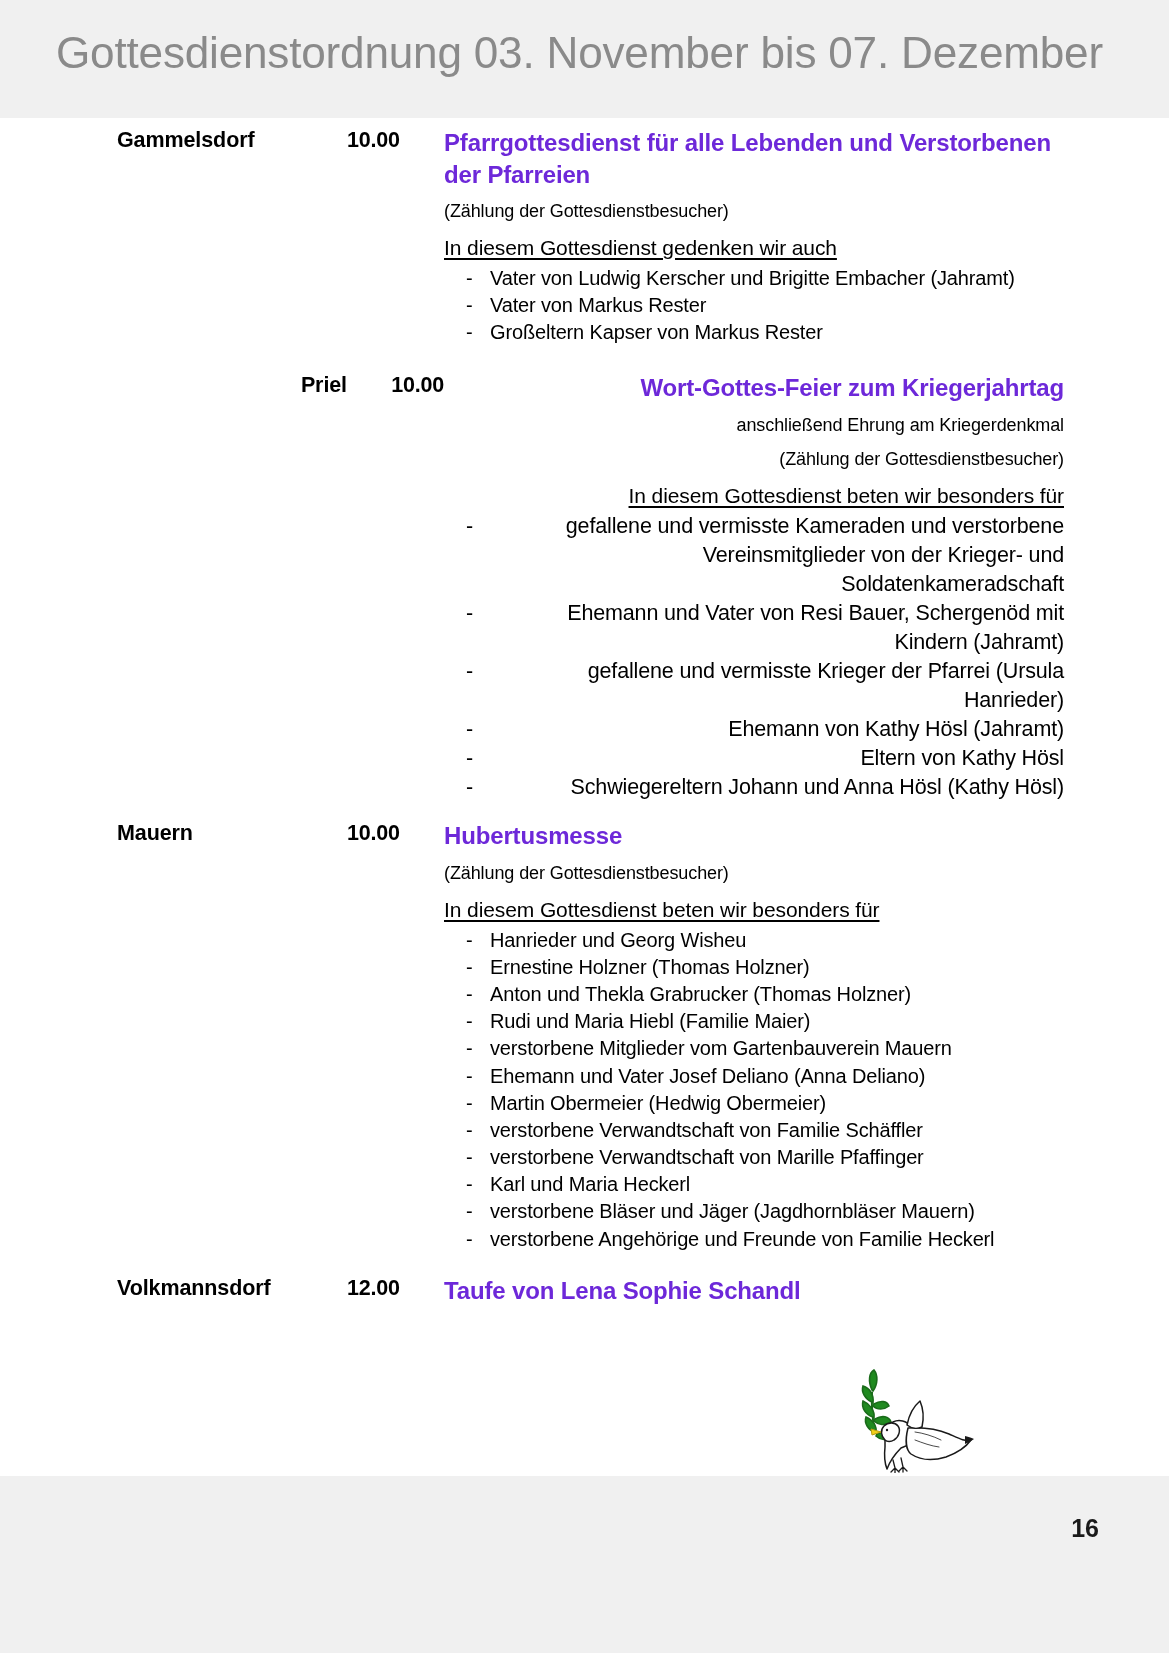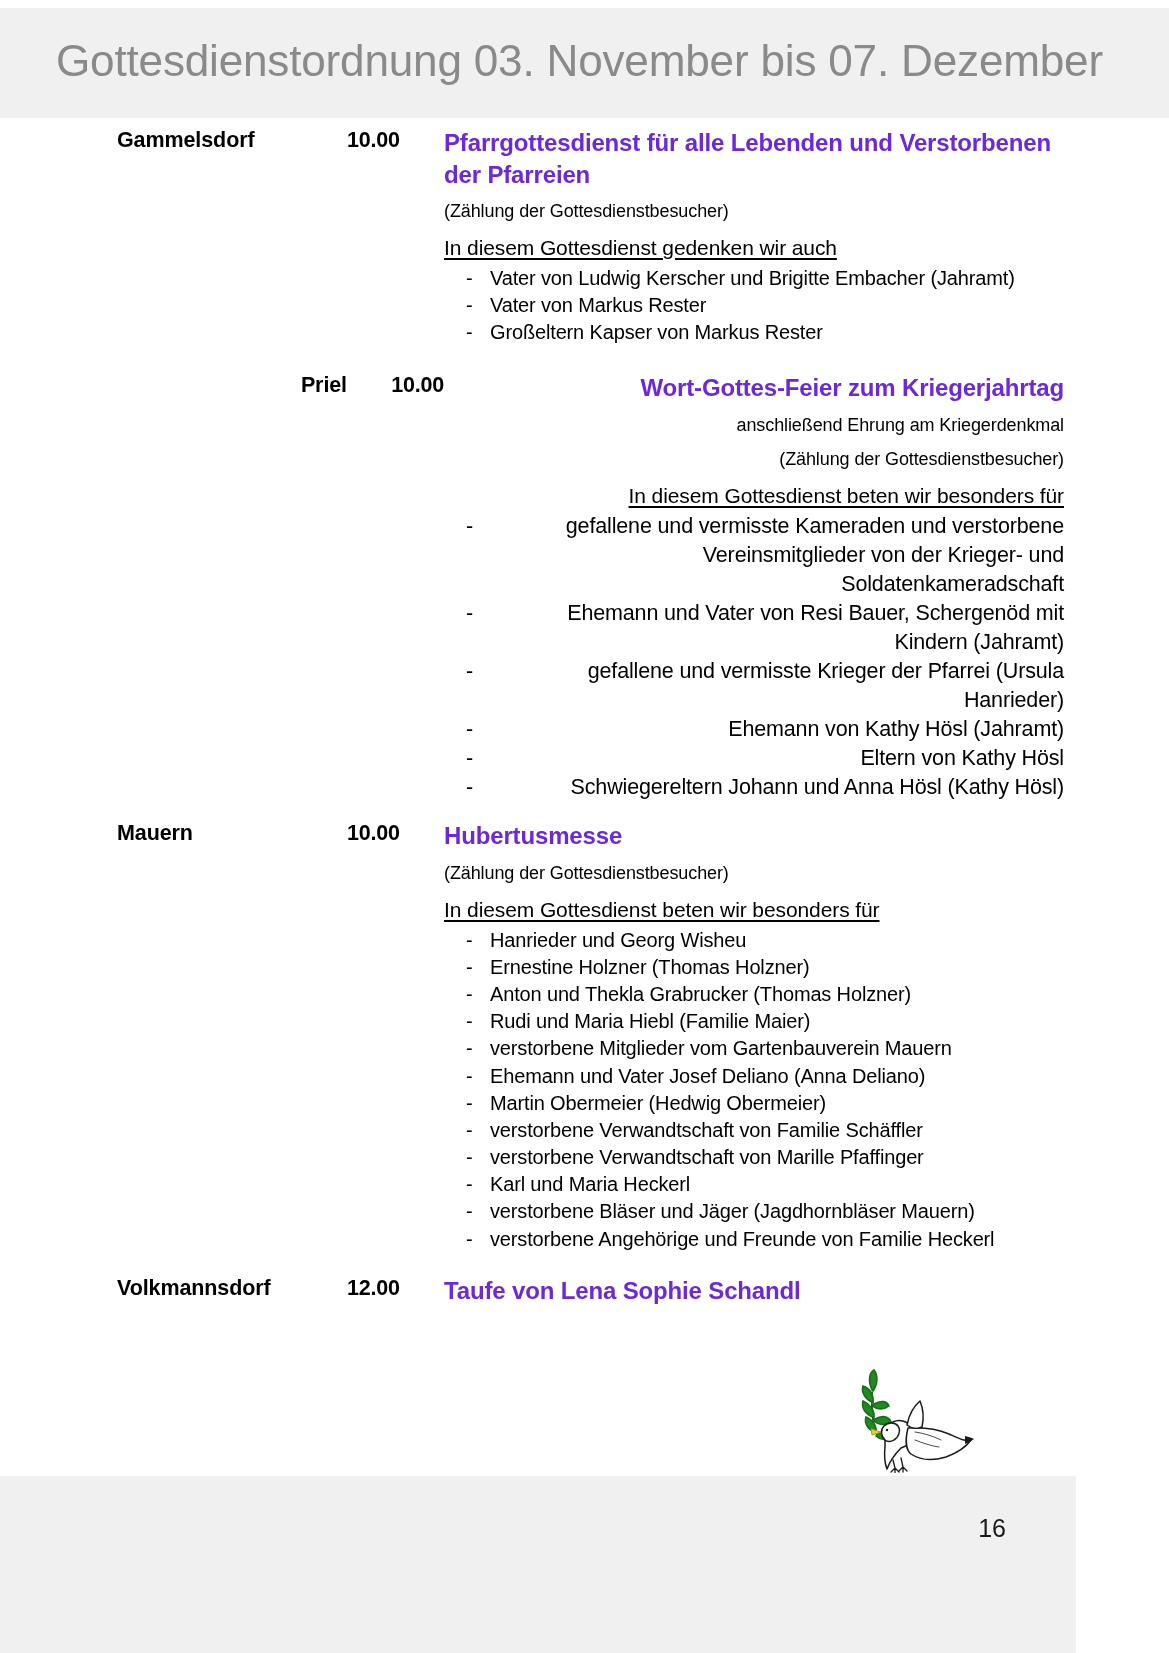--- a/index.html
+++ b/index.html
@@ -15,21 +15,21 @@
     position: relative;
     width: 1169px;
     height: 1653px;
     background: #ffffff;
     overflow: hidden;
   }
 
   
   .header-band {
     position: absolute;
-    top: 8px; left: 0;
+    top: 0; left: 0;
     width: 1169px;
     height: 118px;
     background: #f0f0f0;
   }
   .header-title {
     position: absolute;
     left: 56px;
     top: 27px;
     font-family: "Liberation Sans", sans-serif;
     font-size: 45px;
@@ -140,23 +140,24 @@
     top: 1368px;
     width: 130px;
     height: 105px;
   }
 
   
   .footer-band {
     position: absolute;
     left: 0;
     bottom: 0;
-    width: 1076px;
+    width: 1169px;
     height: 177px;
     background: #f0f0f0;
+    font-weight: bold;
   }
   .page-number {
     position: absolute;
     right: 70px;
     top: 38px;
     font-size: 25px;
     color: #1a1a1a;
     font-family: "Liberation Sans", sans-serif;
   }
 </style>

